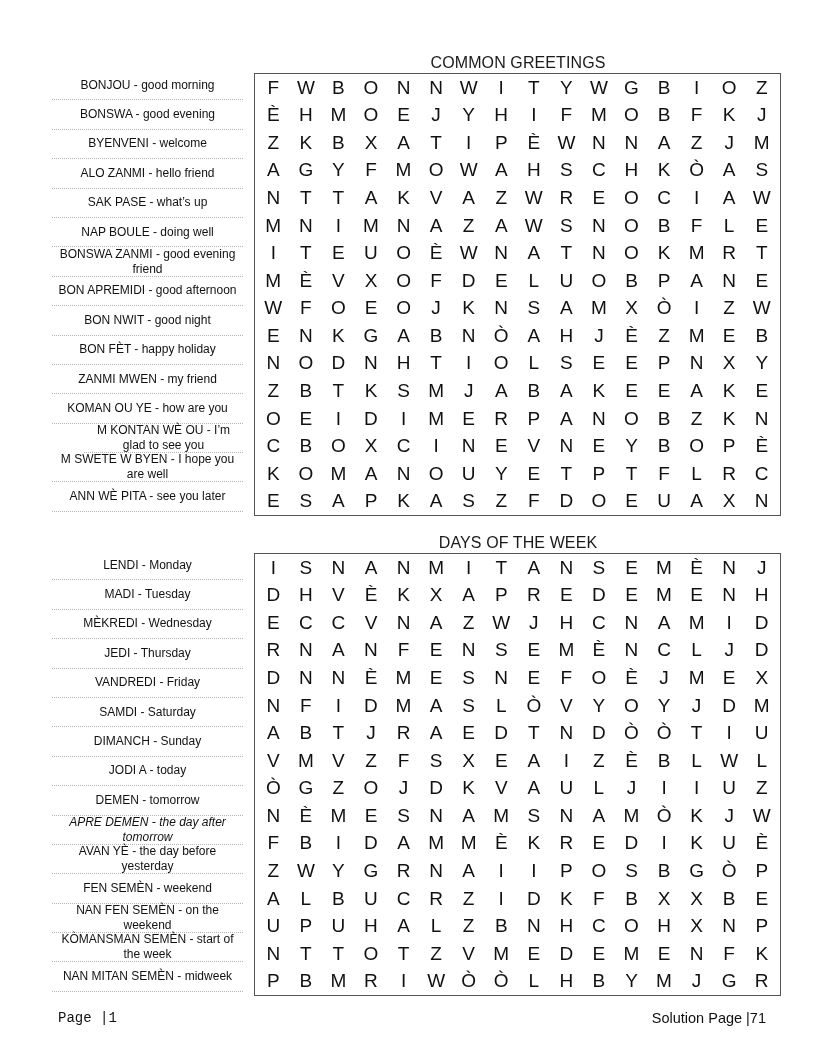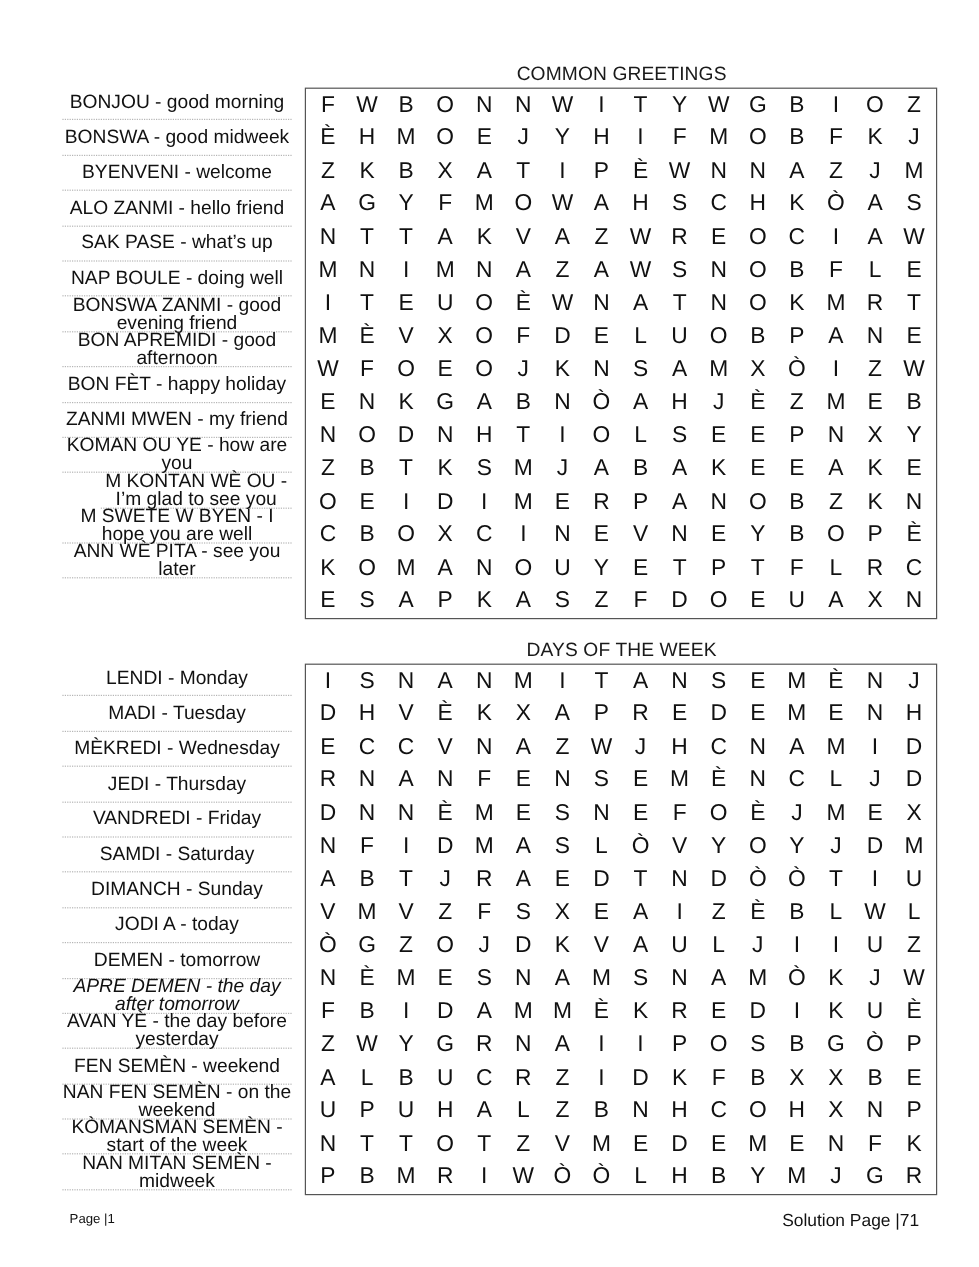--- a/index.html
+++ b/index.html
@@ -3,38 +3,39 @@
   <meta charset="utf-8">
   <style>
     html, body { margin: 0; padding: 0; background: #ffffff; }
     body { width: 816px; height: 1056px; position: relative; font-family: "Liberation Sans", sans-serif; color: #111; overflow: hidden; }
     .section { position: absolute; left: 0; width: 816px; }
     .puzzle-title { position: absolute; left: 254px; width: 528px; text-align: center; font-size: 16px; letter-spacing: 0.1px; color: #1a1a1a; }
     .grid-box { position: absolute; left: 254px; width: 527px; border: 1px solid #555; box-sizing: border-box; }
     .grid { display: grid; grid-template-columns: repeat(16, 1fr); width: 100%; height: 100%; padding: 0 2px 0 2px; box-sizing: border-box; }
     .cell { display: flex; align-items: center; justify-content: center; font-size: 19px; color: #111; }
     .word-list { position: absolute; left: 52px; width: 191px; }
-    .word-item { display: flex; align-items: center; justify-content: center; text-align: center; font-size: 16px; line-height: 15px; color: #111; border-bottom: 1px dotted #b5b5b5; box-sizing: border-box; }
-    .footer-left { position: absolute; left: 58px; top: 1010px; font-size: 11px; }
+    .word-item { display: flex; align-items: center; justify-content: center; text-align: center; font-size: 12px; line-height: 15px; color: #111; border-bottom: 1px dotted #b5b5b5; box-sizing: border-box; }
+    .footer-left { position: absolute; left: 58px; top: 1010px; font-size: 14px; font-family: Liberation Mono, monospace; }
     .footer-right { position: absolute; right: 50px; top: 1010px; font-size: 14.5px; }
   </style>
 </head>
 <body>
 
 <div class="section">
   <div class="puzzle-title" style="top:54px;">COMMON GREETINGS</div>
   <div class="word-list" style="top:71px;" id="wl0">
       <div class="word-item" style="height: 29.4px;">BONJOU - good morning</div>
-      <div class="word-item" style="height: 29.4px;">BONSWA - good midweek</div>
+      <div class="word-item" style="height: 29.4px;">BONSWA - good evening</div>
       <div class="word-item" style="height: 29.4px;">BYENVENI - welcome</div>
       <div class="word-item" style="height: 29.4px;">ALO ZANMI - hello friend</div>
       <div class="word-item" style="height: 29.4px;">SAK PASE - what’s up</div>
       <div class="word-item" style="height: 29.4px;">NAP BOULE - doing well</div>
       <div class="word-item" style="height: 29.4px;">BONSWA ZANMI - good evening friend</div>
       <div class="word-item" style="height: 29.4px;">BON APREMIDI - good afternoon</div>
+      <div class="word-item" style="height: 29.4px;">BON NWIT - good night</div>
       <div class="word-item" style="height: 29.4px;">BON FÈT - happy holiday</div>
       <div class="word-item" style="height: 29.4px;">ZANMI MWEN - my friend</div>
       <div class="word-item" style="height: 29.4px;">KOMAN OU YE - how are you</div>
       <div class="word-item" style="height: 29.4px; margin-left: 32px;">M KONTAN WÈ OU - I’m glad to see you</div>
       <div class="word-item" style="height: 29.4px;">M SWETE W BYEN - I hope you are well</div>
       <div class="word-item" style="height: 29.4px;">ANN WÈ PITA - see you later</div>
     </div>
   <div class="grid-box" style="top:73px; height:443px;">
     <div class="grid" id="g0" style="grid-template-rows: repeat(16, 1fr);">
         <div class="cell">F</div>

